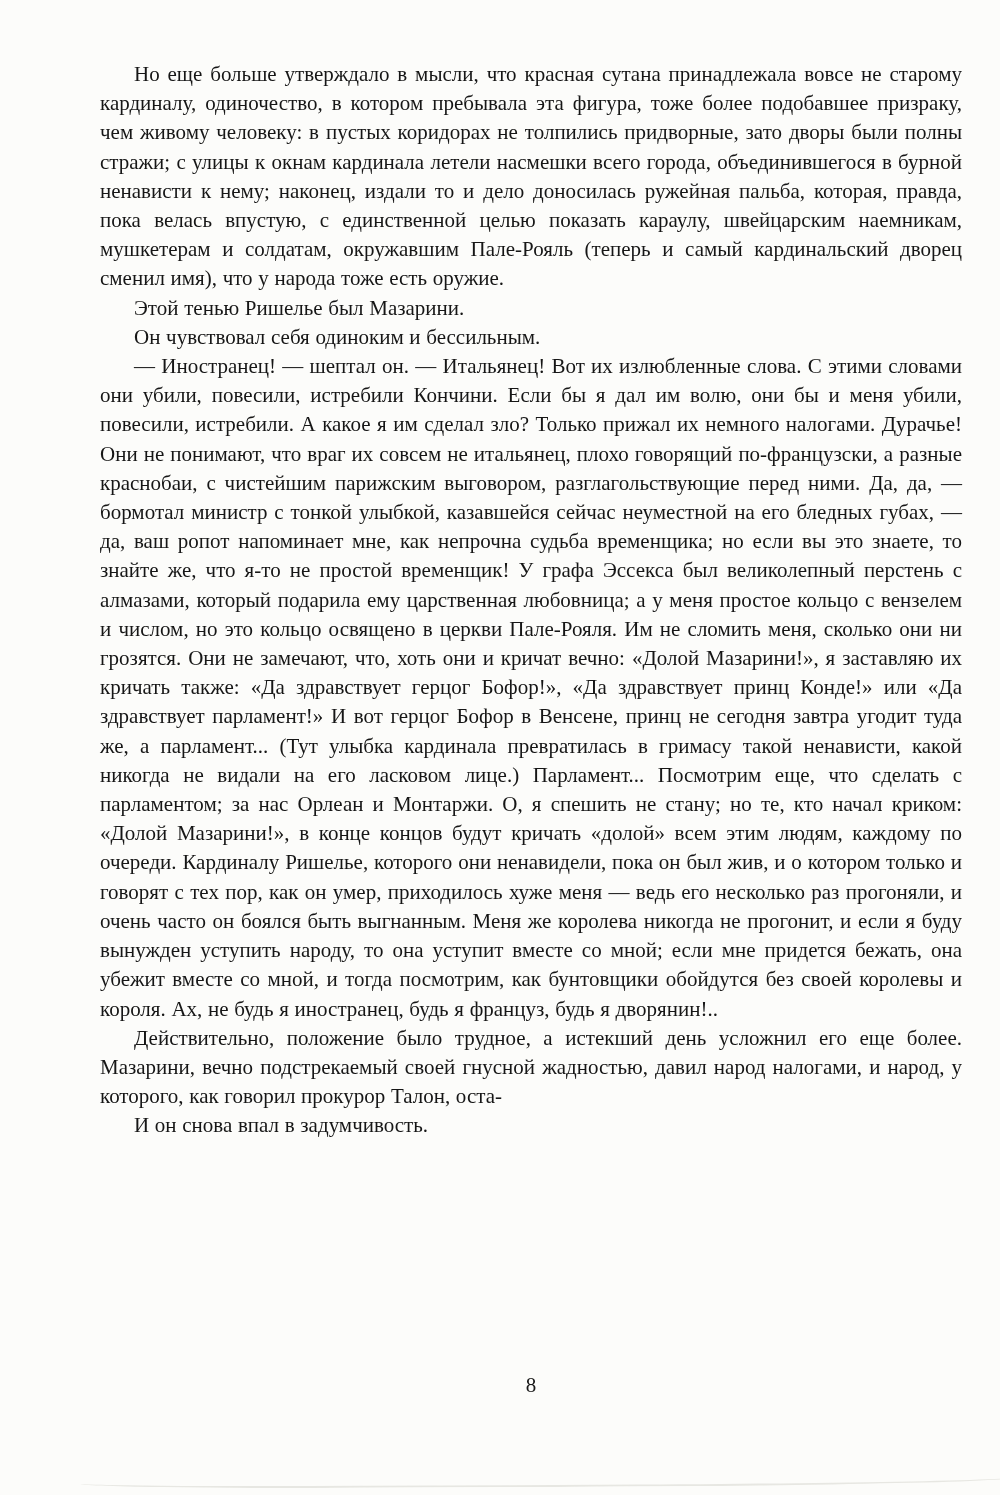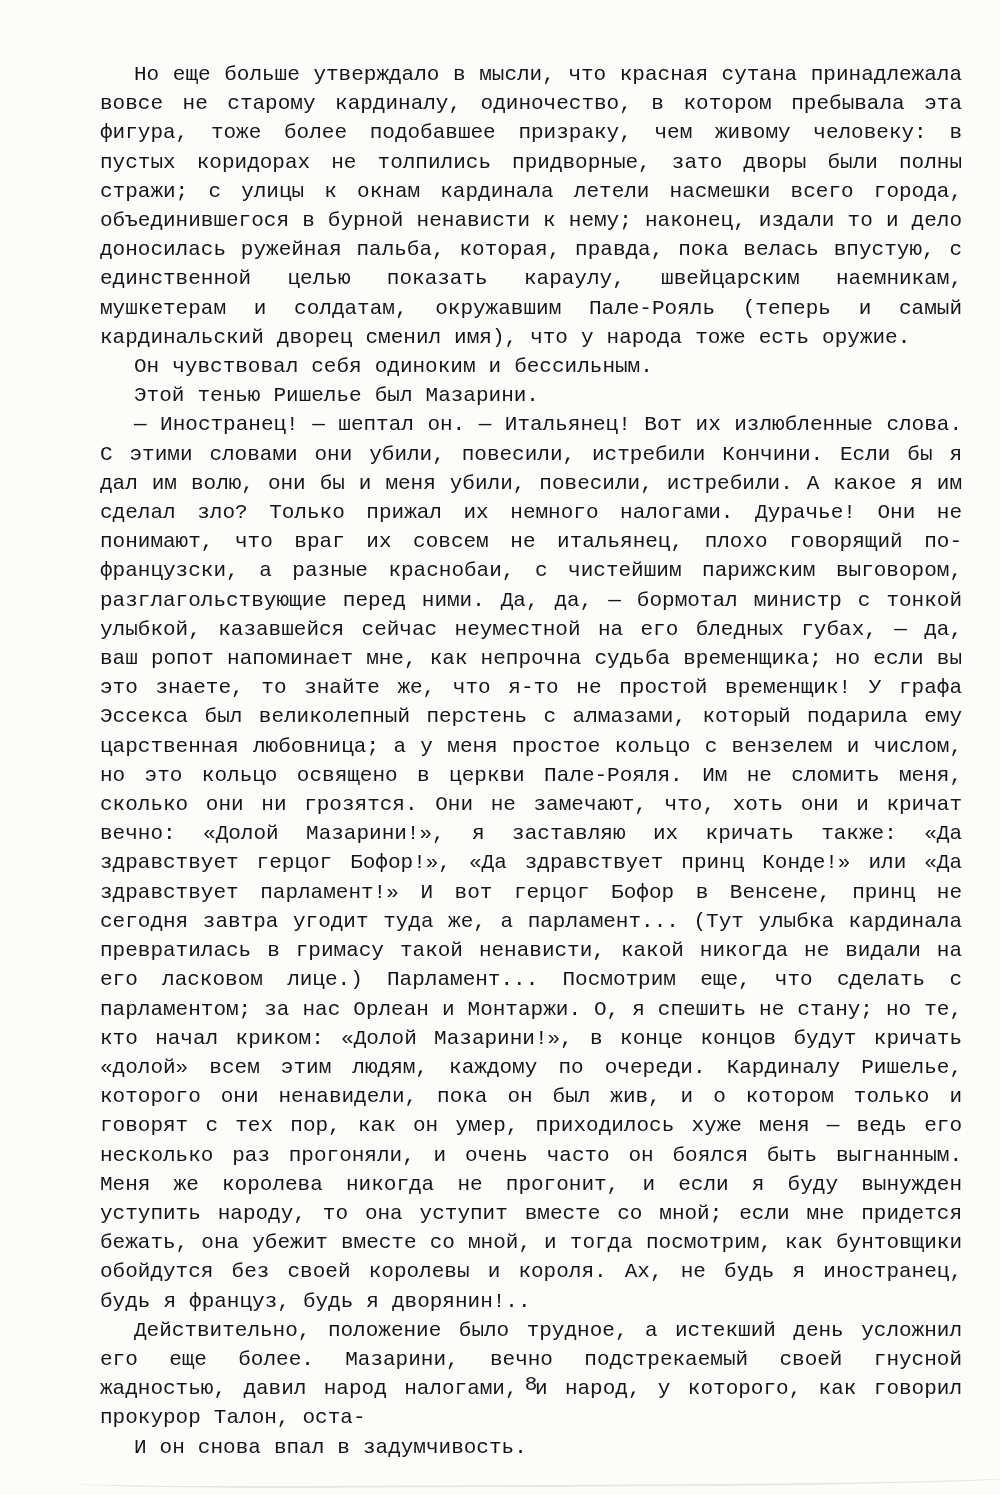--- a/index.html
+++ b/index.html
@@ -6,21 +6,21 @@
     margin: 0;
     padding: 0;
     background: #ffffff;
   }
   .page {
     position: relative;
     width: 1000px;
     height: 1495px;
     background: #fcfcfa;
     overflow: hidden;
-    font-family: Liberation Mono, monospace;
+    font-family: Liberation Serif, serif;
     color: #161616;
   }
   .text-block {
     position: absolute;
     left: 100px;
     top: 60px;
     width: 862px;
     font-size: 21px;
     line-height: 29.2px;
     text-align: justify;
@@ -54,21 +54,21 @@
     transform: rotate(-0.25deg);
     pointer-events: none;
   }
 </style>
 </head>
 <body>
 
 <div class="page">
   <div class="text-block">
     <p>Но еще больше утверждало в мысли, что красная сутана принадлежала вовсе не старому кардиналу, одиночество, в котором пребывала эта фигура, тоже более подобавшее призраку, чем живому человеку: в пустых коридорах не толпились придворные, зато дворы были полны стражи; с улицы к окнам кардинала летели насмешки всего города, объединившегося в бурной ненависти к нему; наконец, издали то и дело доносилась ружейная пальба, которая, правда, пока велась впустую, с единственной целью показать караулу, швейцарским наемникам, мушкетерам и солдатам, окружавшим Пале-Рояль (теперь и самый кардинальский дворец сменил имя), что у народа тоже есть оружие.</p>
+    <p>Этой тенью Ришелье был Мазарини.</p>
     <p>Он чувствовал себя одиноким и бессильным.</p>
-    <p>Этой тенью Ришелье был Мазарини.</p>
     <p>— Иностранец! — шептал он. — Итальянец! Вот их излюбленные слова. С этими словами они убили, повесили, истребили Кончини. Если бы я дал им волю, они бы и меня убили, повесили, истребили. А какое я им сделал зло? Только прижал их немного налогами. Дурачье! Они не понимают, что враг их совсем не итальянец, плохо говорящий по-французски, а разные краснобаи, с чистейшим парижским выговором, разглагольствующие перед ними. Да, да, — бормотал министр с тонкой улыбкой, казавшейся сейчас неуместной на его бледных губах, — да, ваш ропот напоминает мне, как непрочна судьба временщика; но если вы это знаете, то знайте же, что я-то не простой временщик! У графа Эссекса был великолепный перстень с алмазами, который подарила ему царственная любовница; а у меня простое кольцо с вензелем и числом, но это кольцо освящено в церкви Пале-Рояля. Им не сломить меня, сколько они ни грозятся. Они не замечают, что, хоть они и кричат вечно: «Долой Мазарини!», я заставляю их кричать также: «Да здравствует герцог Бофор!», «Да здравствует принц Конде!» или «Да здравствует парламент!» И вот герцог Бофор в Венсене, принц не сегодня завтра угодит туда же, а парламент... (Тут улыбка кардинала превратилась в гримасу такой ненависти, какой никогда не видали на его ласковом лице.) Парламент... Посмотрим еще, что сделать с парламентом; за нас Орлеан и Монтаржи. О, я спешить не стану; но те, кто начал криком: «Долой Мазарини!», в конце концов будут кричать «долой» всем этим людям, каждому по очереди. Кардиналу Ришелье, которого они ненавидели, пока он был жив, и о котором только и говорят с тех пор, как он умер, приходилось хуже меня — ведь его несколько раз прогоняли, и очень часто он боялся быть выгнанным. Меня же королева никогда не прогонит, и если я буду вынужден уступить народу, то она уступит вместе со мной; если мне придется бежать, она убежит вместе со мной, и тогда посмотрим, как бунтовщики обойдутся без своей королевы и короля. Ах, не будь я иностранец, будь я француз, будь я дворянин!..</p>
     <p>Действительно, положение было трудное, а истекший день усложнил его еще более. Мазарини, вечно подстрекаемый своей гнусной жадностью, давил народ налогами, и народ, у которого, как говорил прокурор Талон, оста-</p>
     <p>И он снова впал в задумчивость.</p>
   </div>
   <div class="page-number">8</div>
   <div class="scan-edge-artifact"></div>
 </div>
 
 </body></html>

